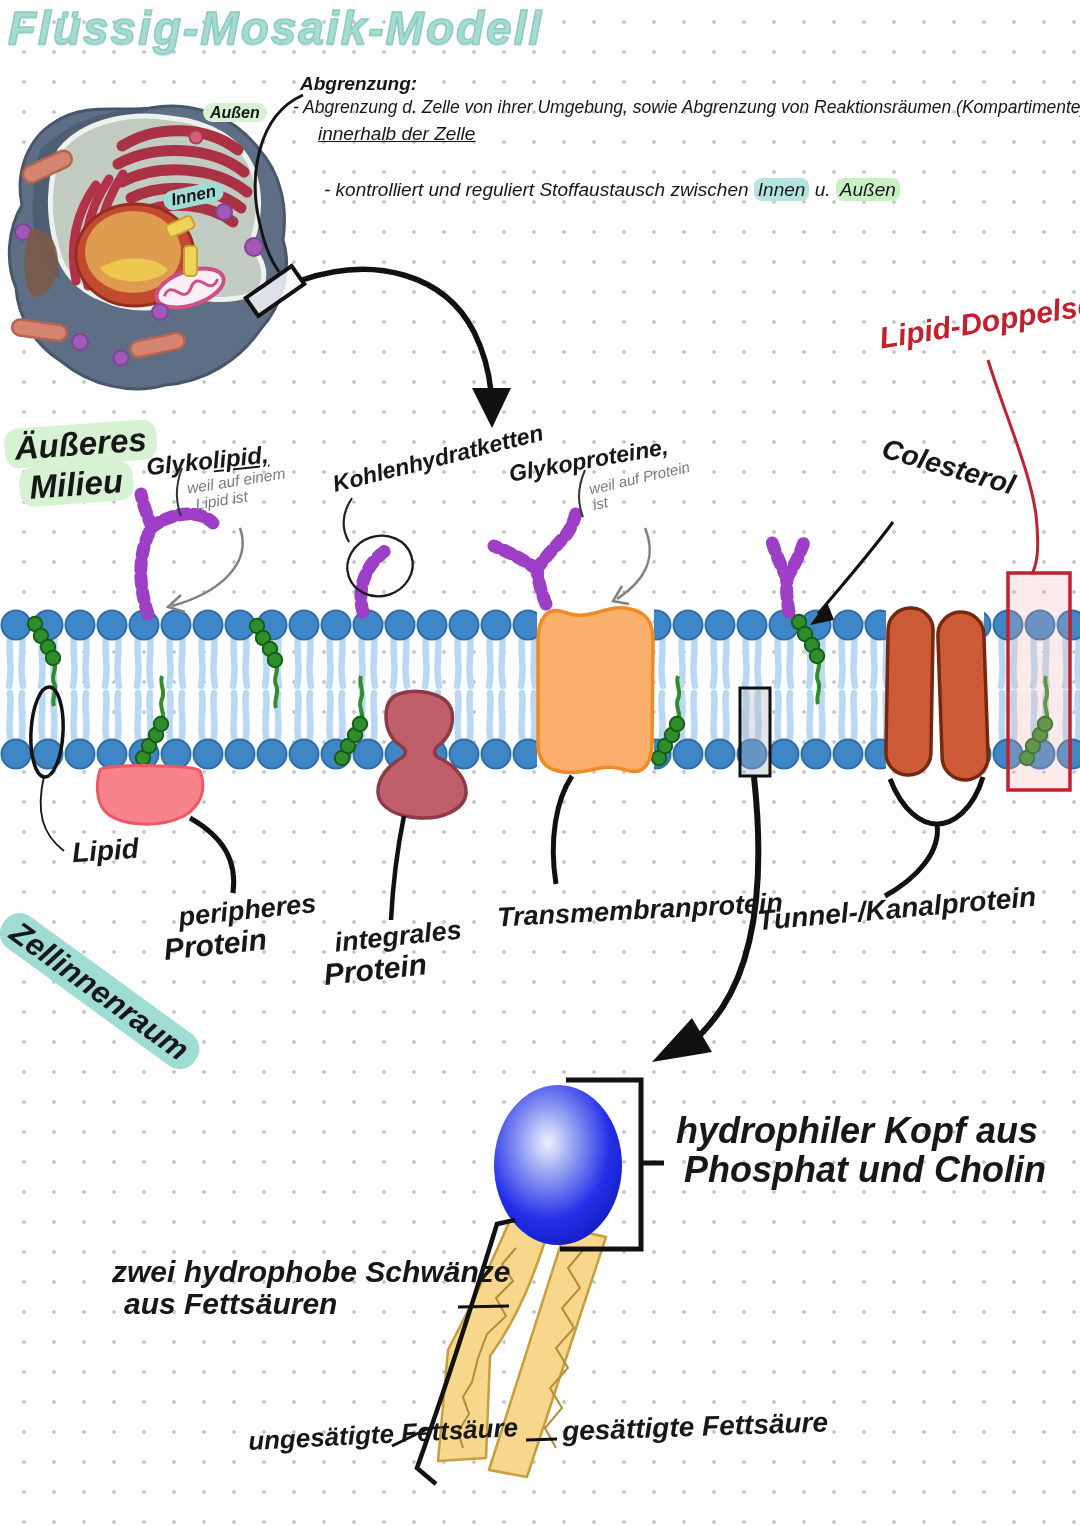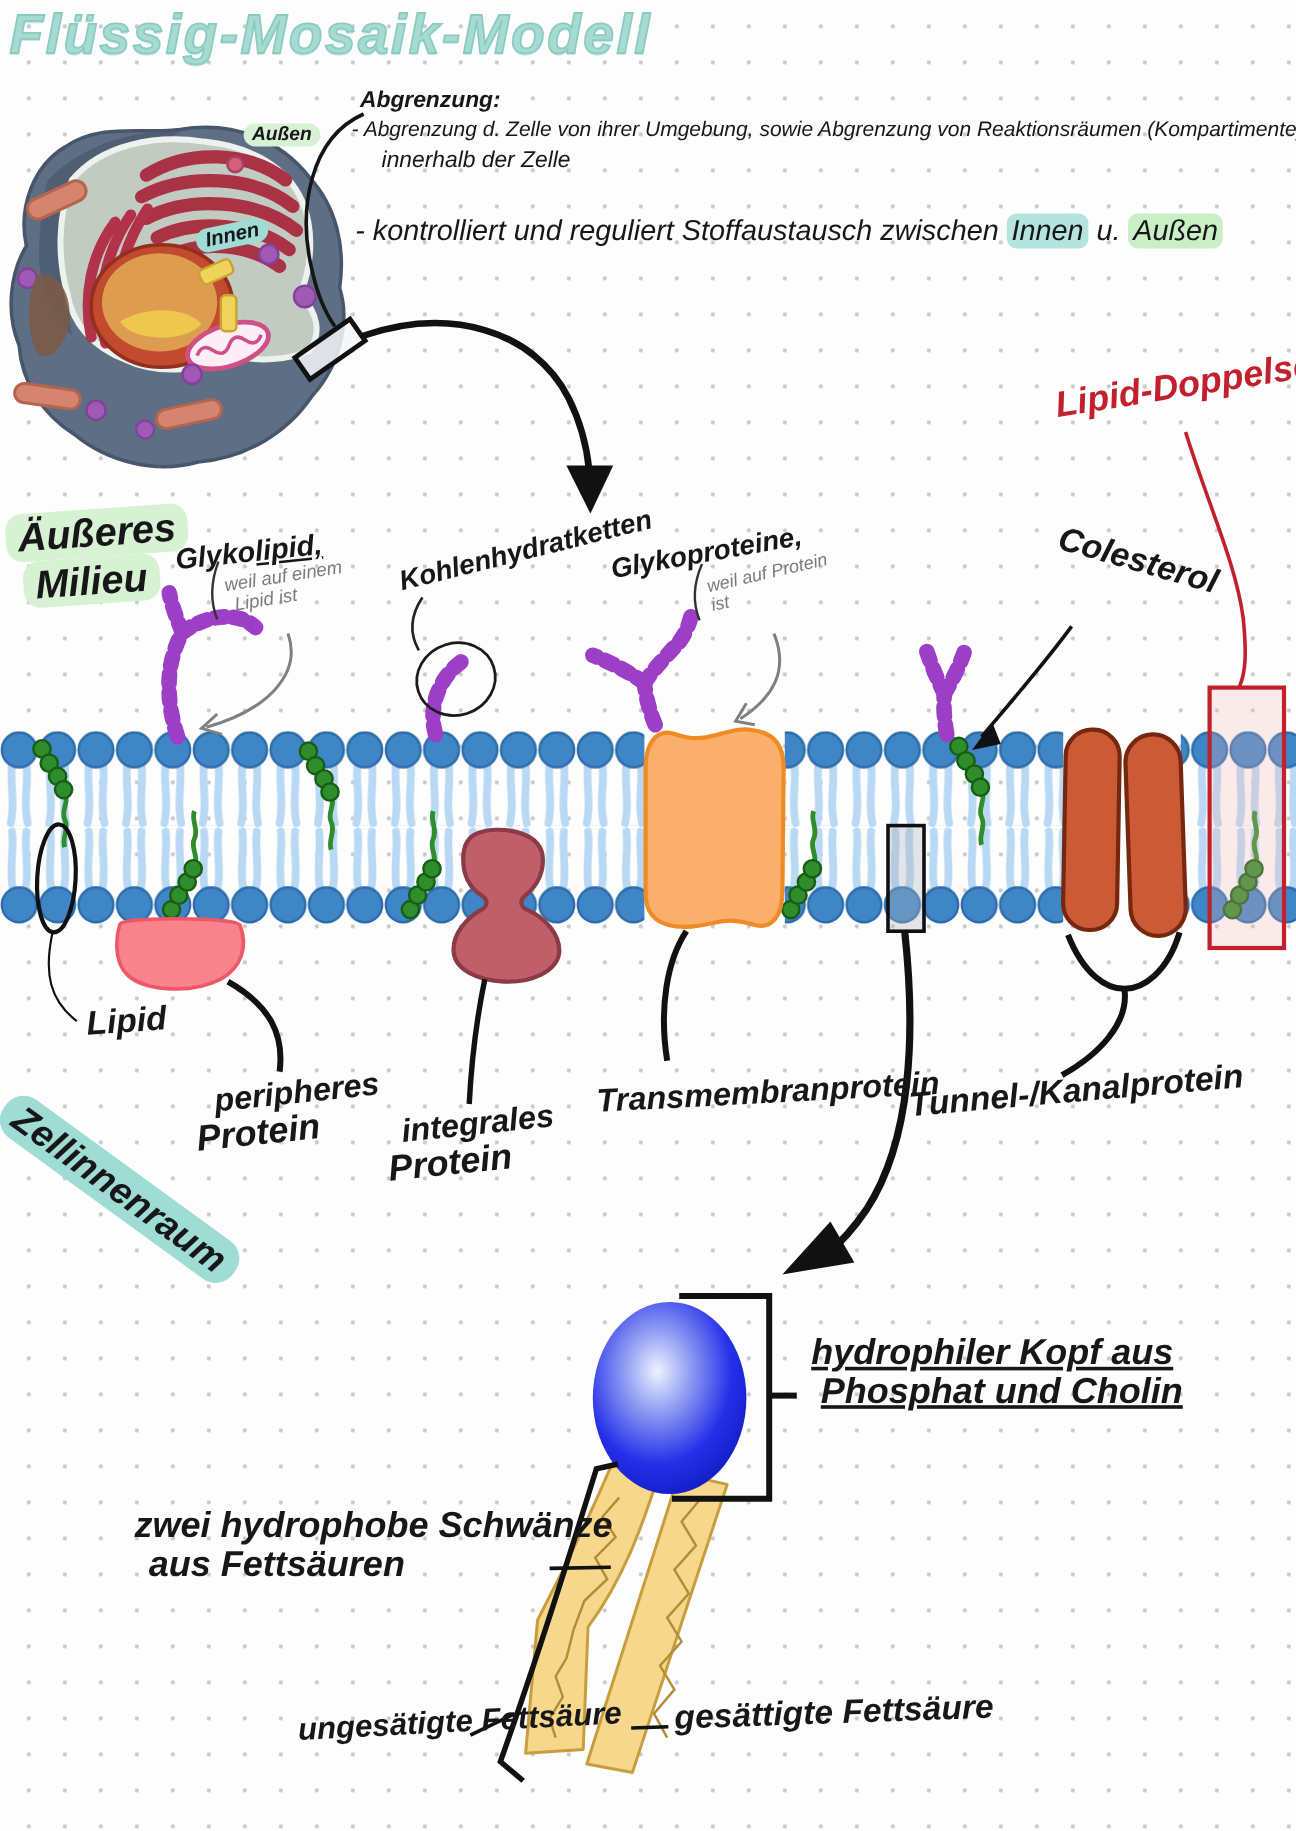--- a/index.html
+++ b/index.html
@@ -208,22 +208,22 @@
 
 <div class="txt" style="left:203px;top:103px;">
   <span class="pill-green" style="font-size:16px;font-weight:700;padding:1px 7px;">Außen</span>
 </div>
 <div class="txt" style="left:163px;top:186px;transform:rotate(-12deg);">
   <span class="pill-teal" style="font-size:17px;font-weight:700;padding:1px 8px;">Innen</span>
 </div>
 
 <div class="txt note" style="left:300px;top:74px;font-weight:700;font-size:19px;">Abgrenzung:</div>
 <div class="txt note" style="left:293px;top:98px;">- Abgrenzung d. Zelle von ihrer Umgebung, sowie Abgrenzung von Reaktionsräumen (Kompartimente)</div>
-<div class="txt note" style="left:318px;top:124px;font-size:19px;">innerhalb der Zelle</div>
-<div class="txt note" style="left:296px;top:180px;font-size:24px;">
+<div class="txt note" style="left:318px;top:124px;font-size:19px;text-decoration:underline;">innerhalb der Zelle</div>
+<div class="txt note" style="left:324px;top:180px;font-size:19px;">
   <span>- kontrolliert und reguliert Stoffaustausch zwischen</span>
   <span class="hl-teal">Innen</span>
   <span>u.</span>
   <span class="hl-green">Außen</span>
 </div>
 
 <div class="txt red" style="left:878px;top:300px;transform:rotate(-9deg);font-size:30px;font-weight:700;">Lipid-Doppelschicht</div>
 
 <div class="txt" style="left:6px;top:424px;transform:rotate(-4deg);">
   <span class="pill-green" style="font-size:33px;font-weight:700;">Äußeres</span><br>
@@ -261,21 +261,21 @@
 </div>
 
 <div class="txt lbl" style="left:497px;top:896px;transform:rotate(-3deg);">Transmembranprotein</div>
 
 <div class="txt lbl" style="left:757px;top:894px;transform:rotate(-5deg);font-size:28px;">Tunnel-/Kanalprotein</div>
 
 <div class="txt" style="left:2px;top:908px;transform:rotate(36deg);transform-origin:10px 20px;">
   <span class="pill-teal" style="font-size:31px;font-weight:700;">Zellinnenraum</span>
 </div>
 
-<div class="txt" style="left:676px;top:1112px;font-size:30px;font-weight:600;text-decoration:underline;">
+<div class="txt" style="left:676px;top:1112px;font-size:36px;font-weight:600;">
   <span>hydrophiler Kopf aus</span><br>
   <span style="margin-left:8px;">Phosphat und Cholin</span>
 </div>
 
 <div class="txt" style="left:112px;top:1256px;font-size:30px;font-weight:600;">
   <span>zwei hydrophobe Schwänze</span><br>
   <span style="margin-left:12px;">aus Fettsäuren</span>
 </div>
 
 <div class="txt" style="left:248px;top:1420px;transform:rotate(-3deg);font-size:26px;font-weight:600;">ungesätigte Fettsäure</div>

